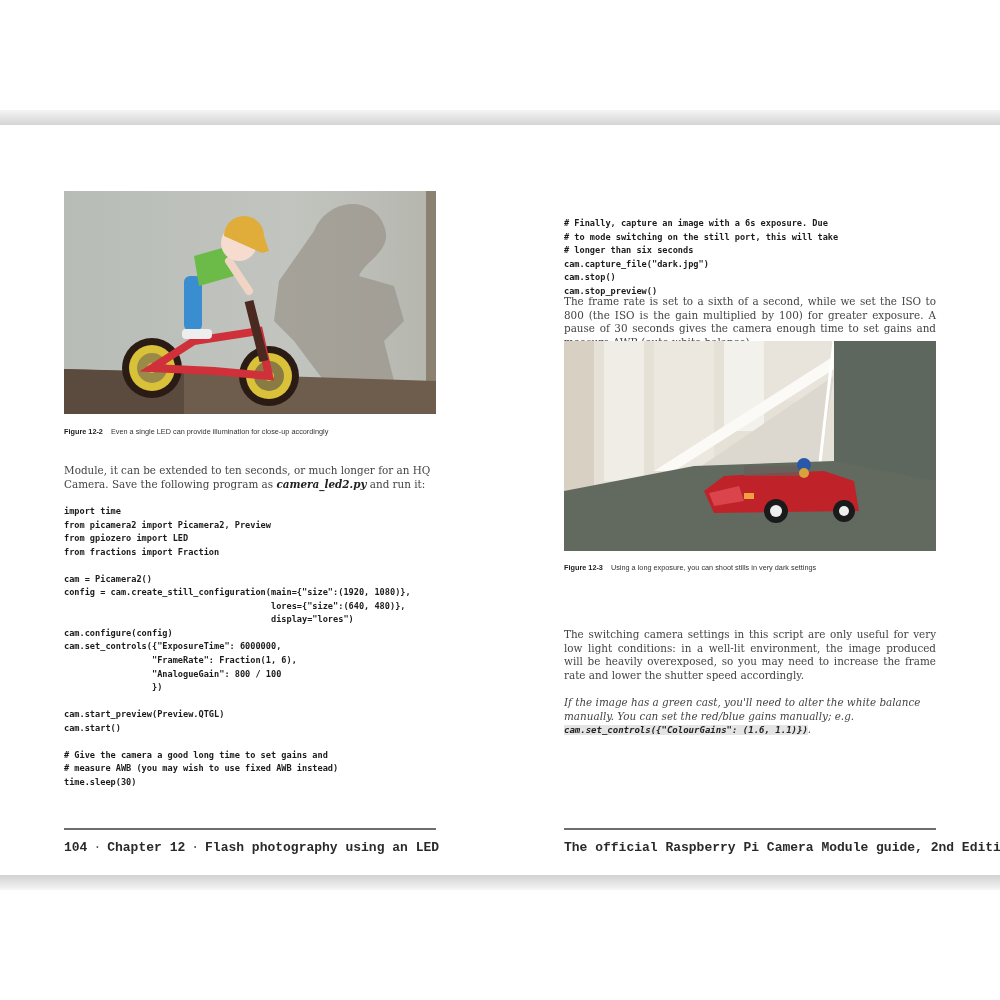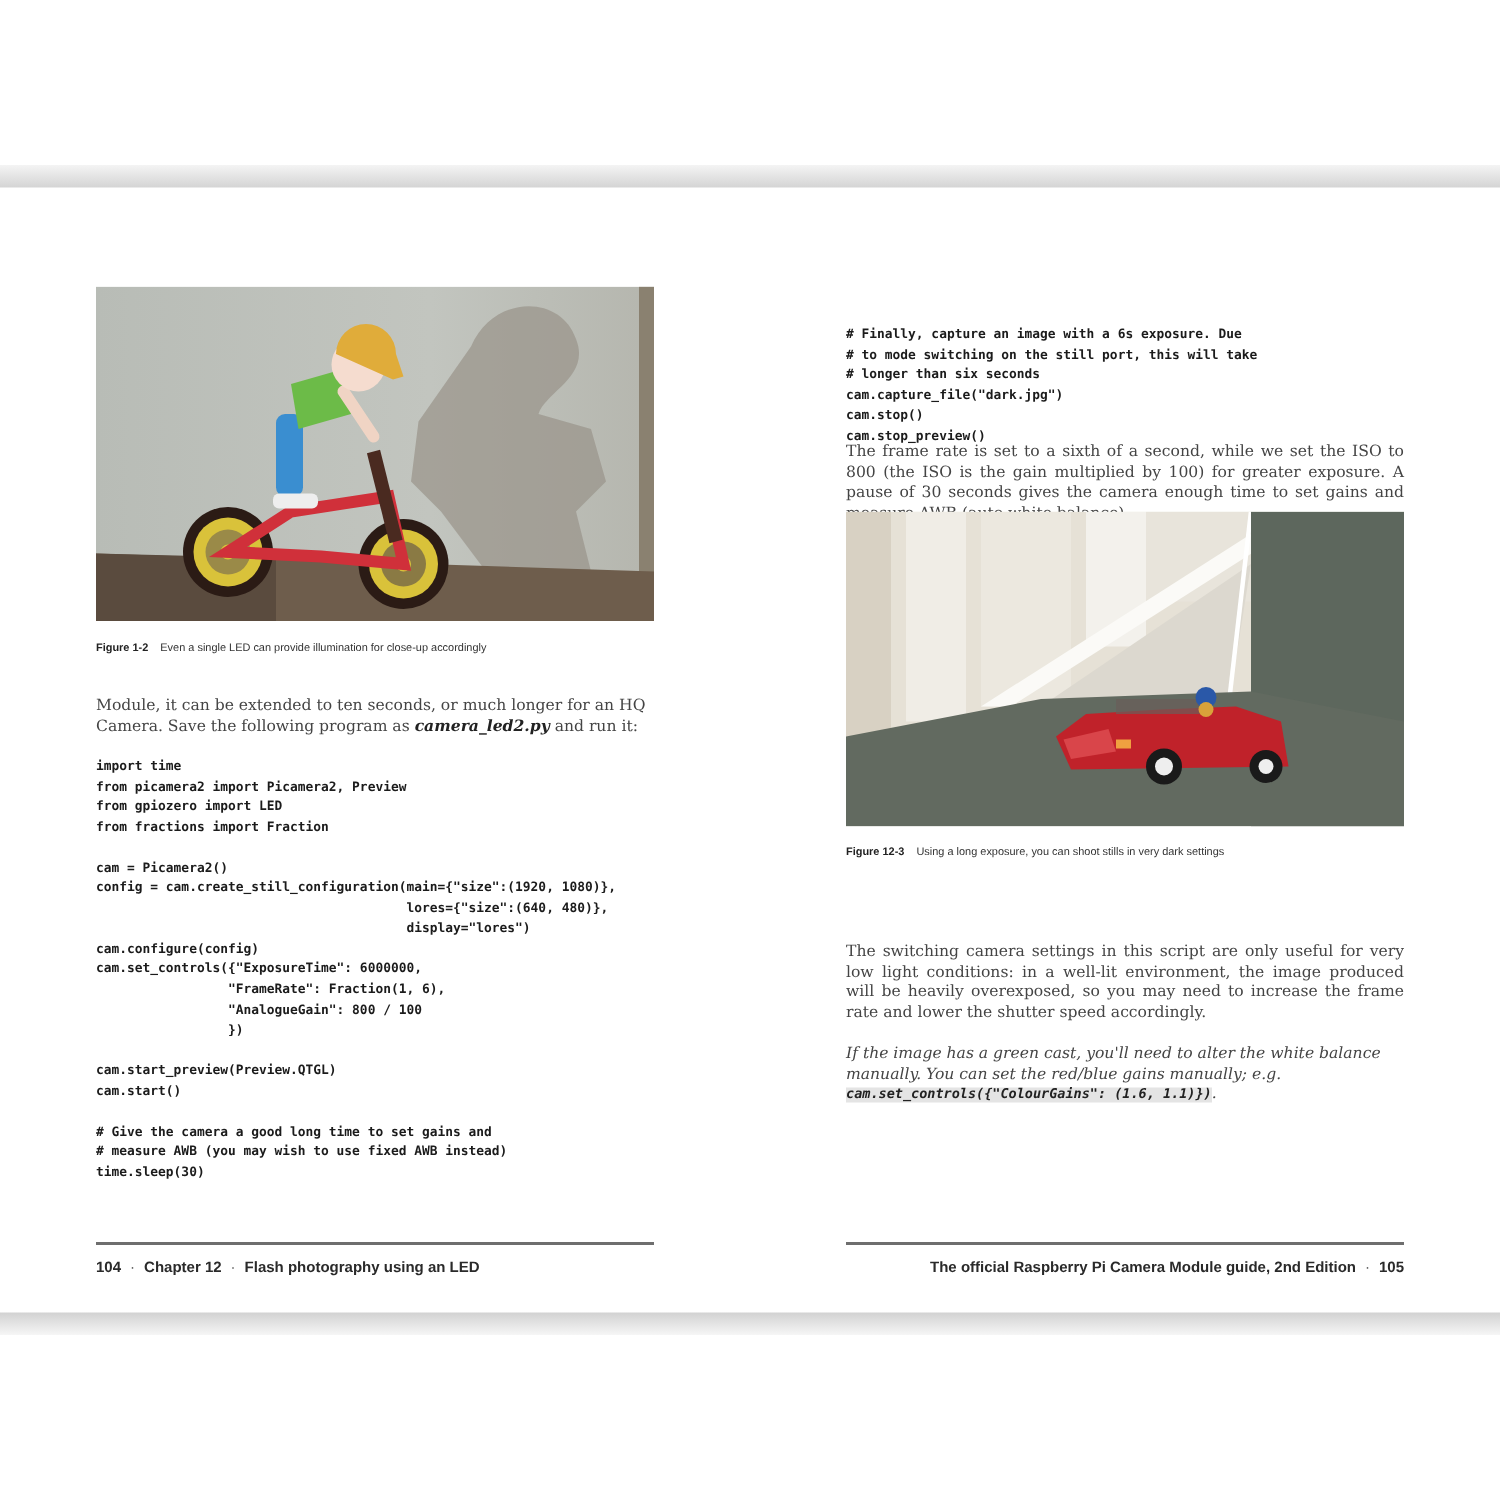--- a/index.html
+++ b/index.html
@@ -13,21 +13,21 @@
   .photo { position:absolute; left:0; width:372px; overflow:hidden; }
   .caption { position:absolute; left:0; font-family:"Liberation Sans", sans-serif; font-size:7.3px; color:#333; white-space:nowrap; }
   .caption b { font-weight:bold; color:#222; margin-right:8px; }
   .body-text { position:absolute; left:0; width:372px; font-family:"DejaVu Serif", serif; font-size:10.4px; line-height:13.6px; color:#444; }
   .body-text p { margin:0; }
   .justify { text-align:justify; }
   .body-text .file { font-weight:bold; color:#222;font-style:italic; }
   .inline-code { font-family:"DejaVu Sans Mono", monospace; font-weight:bold; background:#e4e4e4; color:#222; font-size:9px; }
   .code { position:absolute; left:0; margin:0; font-family:"DejaVu Sans Mono", monospace; font-size:8.6px; line-height:13.55px; color:#1b1b1b; font-weight:bold; white-space:pre; }
   .rule { position:absolute; left:0; width:372px; height:1.5px; background:#6e6e6e; }
-  .folio { position:absolute; left:0; width:372px; font-family:Liberation Sans, sans-serif; font-size:10px; font-weight:bold; color:#2a2a2a; white-space:nowrap; }
+  .folio { position:absolute; left:0; width:372px; font-family:Liberation Mono, monospace; font-size:13px; font-weight:bold; color:#2a2a2a; white-space:nowrap; }
   .folio.right-align { text-align:right; }
   .folio .sep { margin:0 6px; font-weight:normal; color:#555; }
 </style>
 </head>
 <body>
 
 <div class="shadow-top"></div>
 <div class="shadow-bottom"></div>
 
 <div class="spread">
@@ -66,21 +66,21 @@
         <rect x="120" y="85" width="18" height="55" rx="6" fill="#3a8ed0"></rect>
         <rect x="118" y="138" width="30" height="10" rx="4" fill="#eeeeee"></rect>
         <path d="M130 65 L165 55 L170 85 L135 95 Z" fill="#6cbb48"></path>
         <path d="M165 70 L185 100" stroke="#f0d4c4" stroke-width="8" stroke-linecap="round"></path>
         <circle cx="175" cy="52" r="18" fill="#f5dccf"></circle>
         <path d="M160 45 A20 20 0 0 1 200 45 L205 60 L198 62 Z" fill="#e0ac3a"></path>
       </svg>
     </div>
 
     <div class="caption" style="top:302px;">
-      <b>Figure 1-2</b><span>Even a single LED can provide illumination for close-up accordingly</span>
+      <b>Figure 12-2</b><span>Even a single LED can provide illumination for close-up accordingly</span>
     </div>
 
     <div class="body-text" style="top:339px;">
       <p><span>Module, it can be extended to ten seconds, or much longer for an HQ Camera. Save the following program as </span><span class="file">camera_led2.py</span><span> and run it:</span></p>
     </div>
 
     <pre class="code" style="top:380px;">import time
 from picamera2 import Picamera2, Preview
 from gpiozero import LED
 from fractions import Fraction

